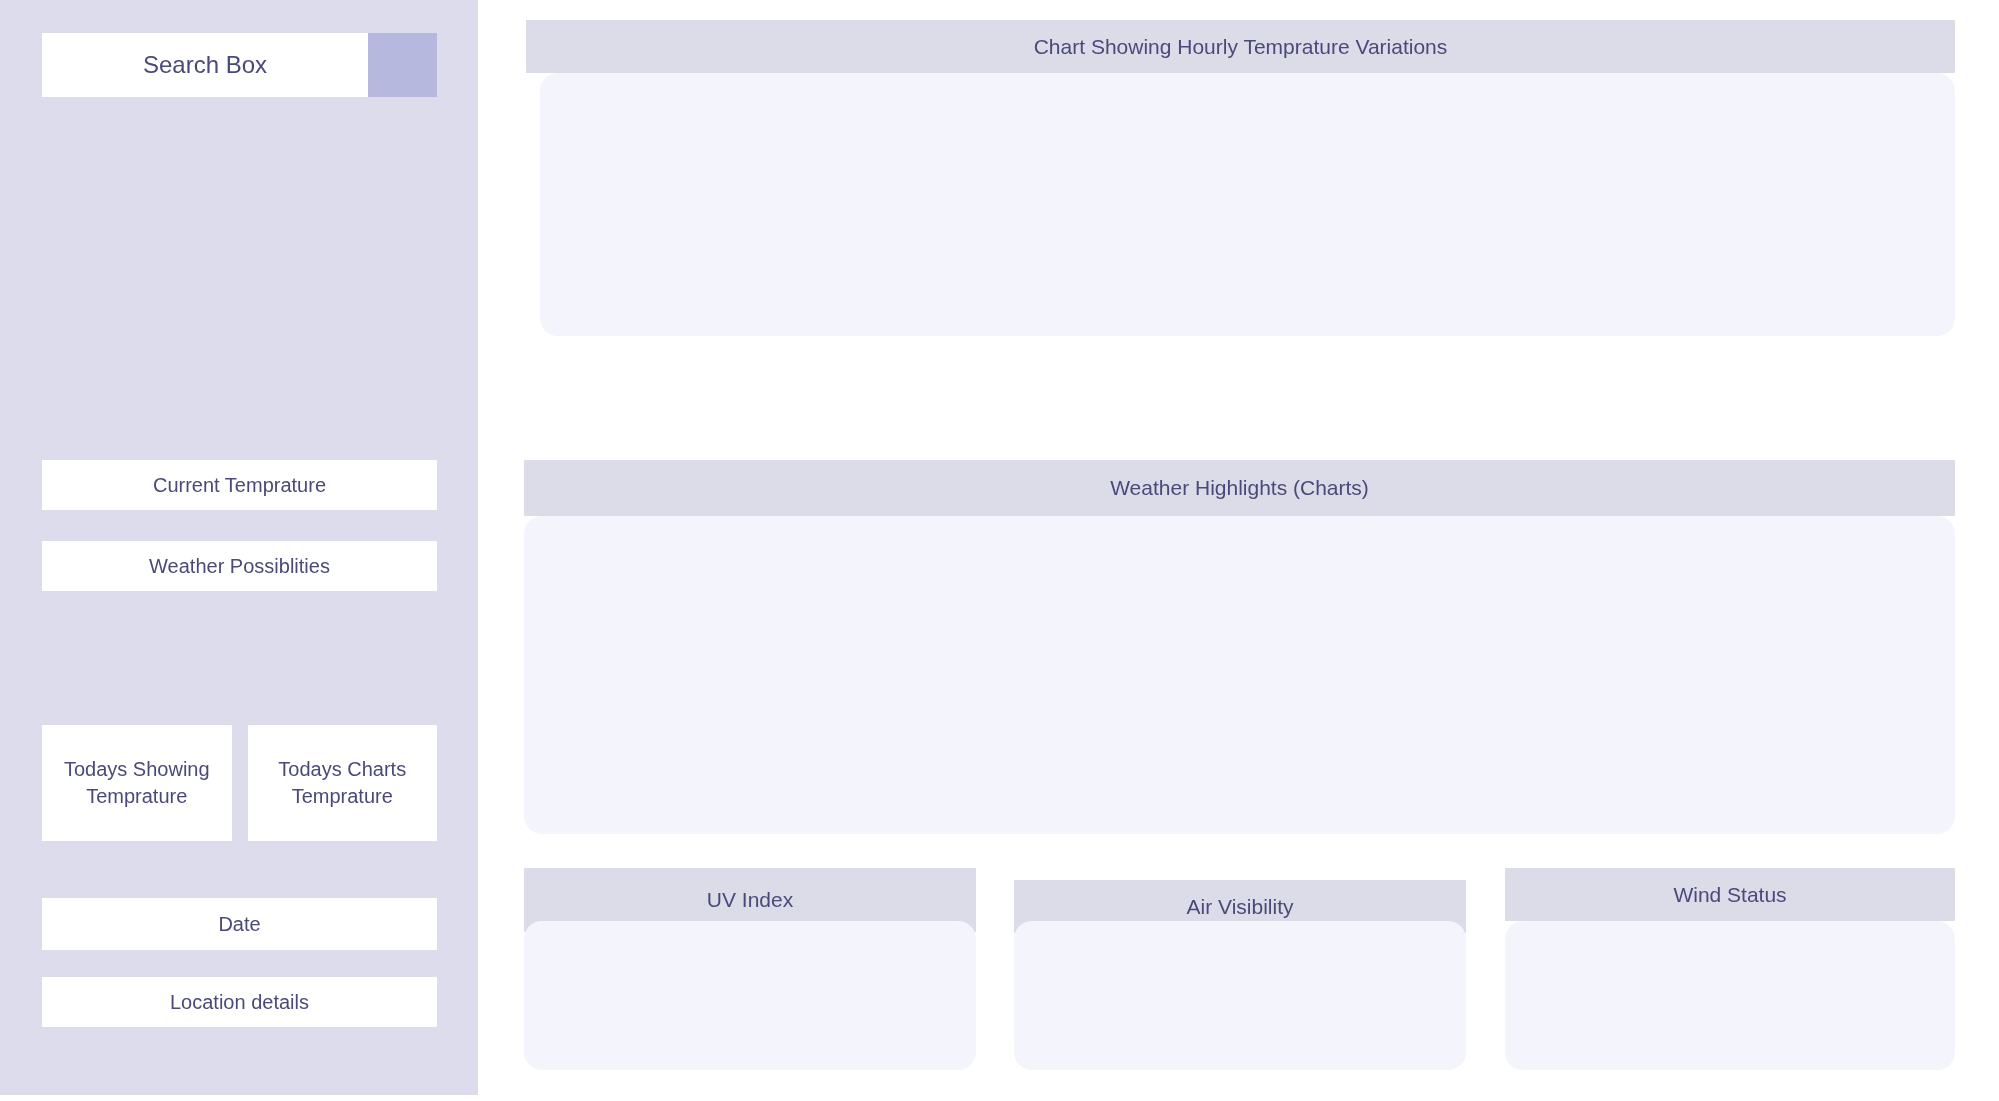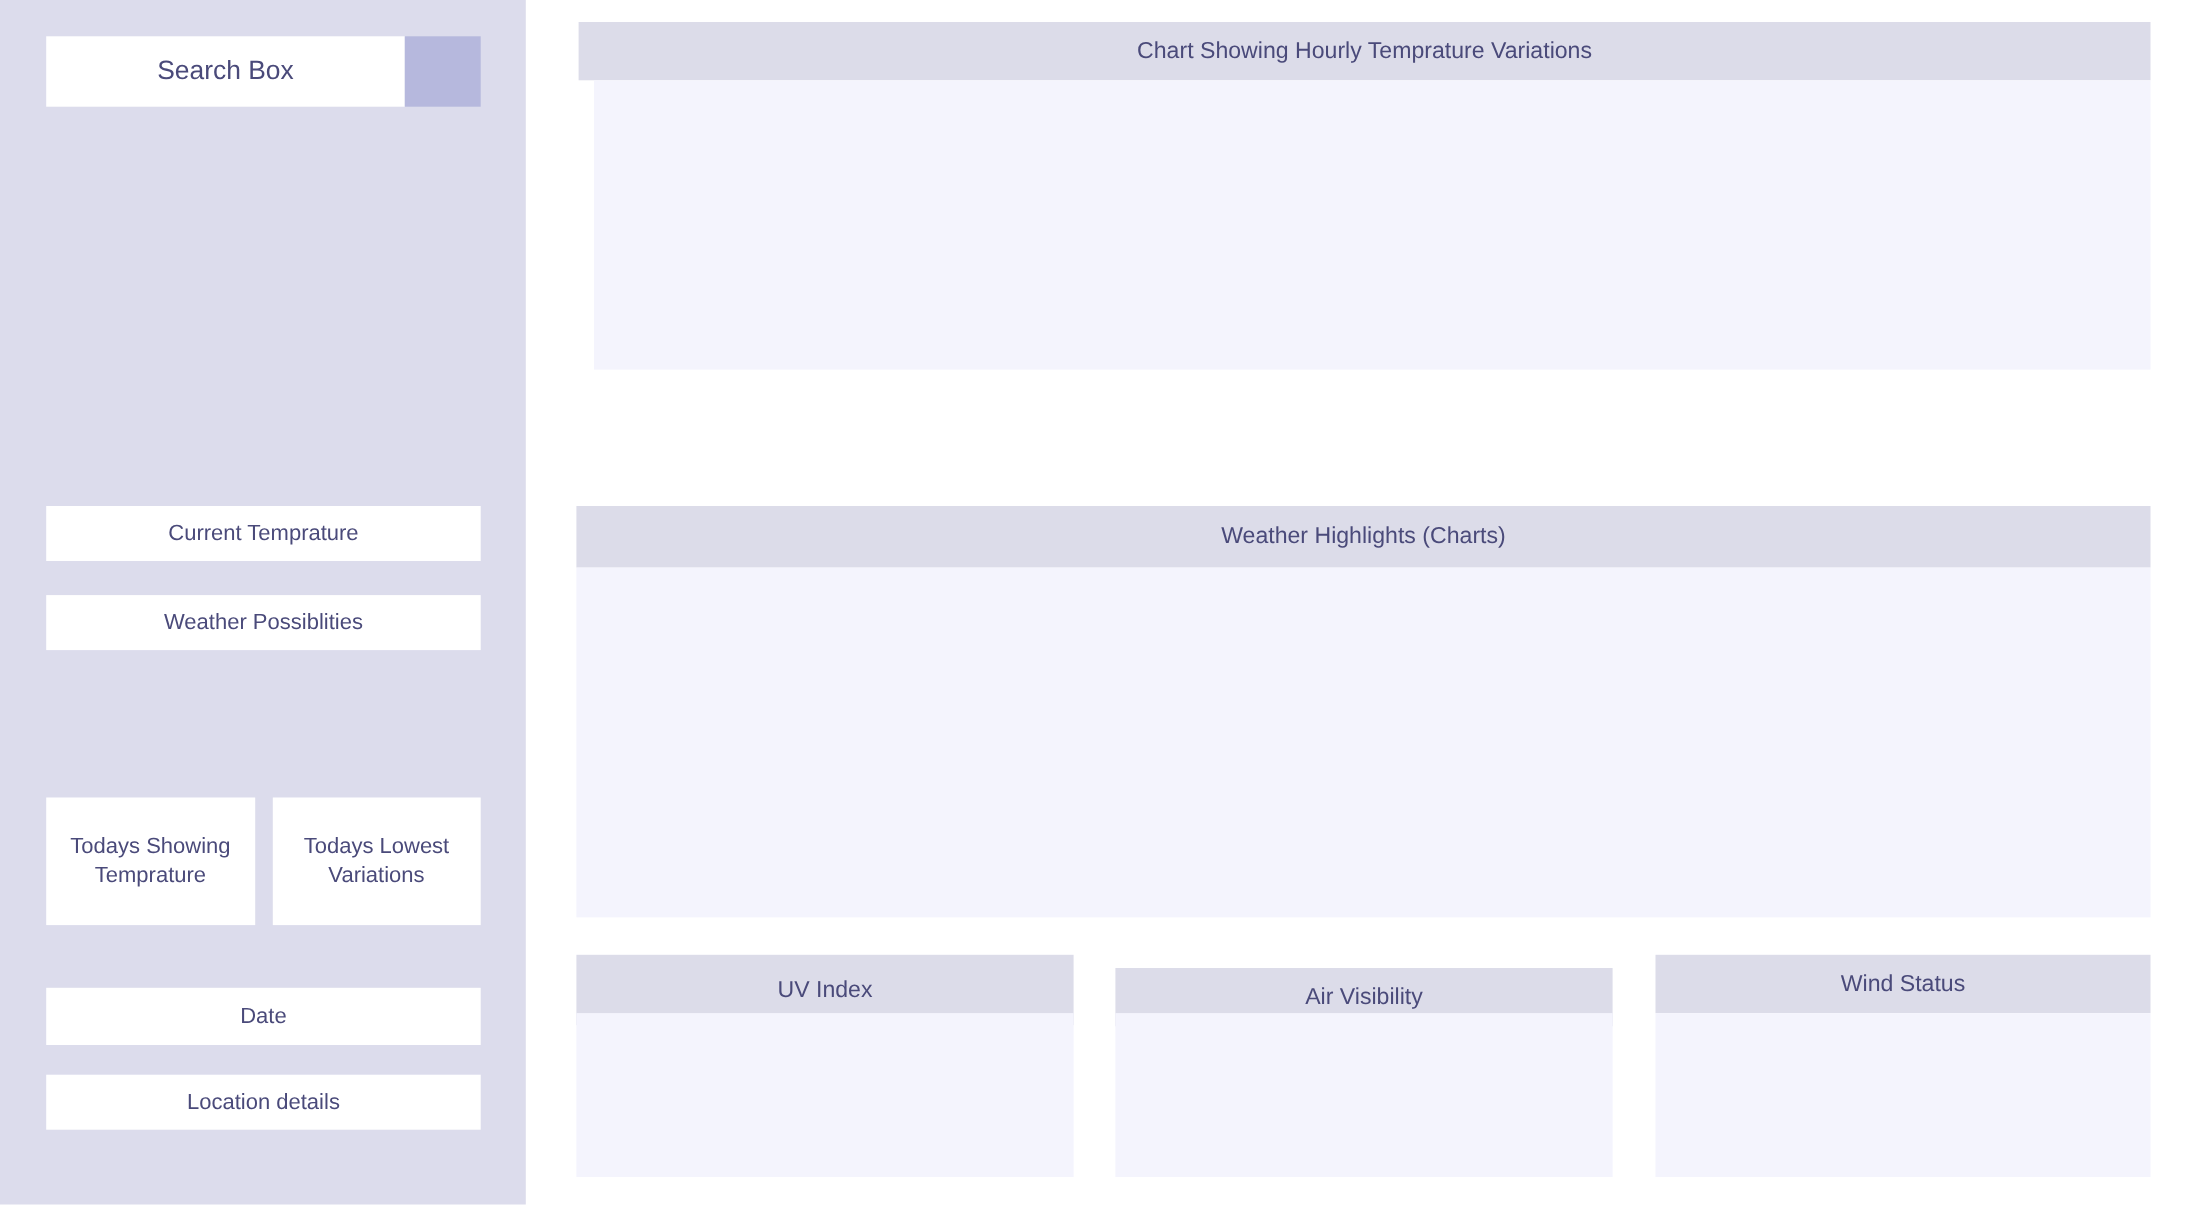--- a/index.html
+++ b/index.html
@@ -92,21 +92,21 @@
     display: flex;
     align-items: center;
     justify-content: center;
     text-align: center;
     font-size: 20px;
     color: #4a4a7a;
     line-height: 1.35;
     padding: 0 8px;
   }
 
-  .panel { position: absolute; }
+  .panel { position: absolute; border-radius: 18px; }
 
   .panel-head {
     background: #dcdce9;
     display: flex;
     align-items: center;
     justify-content: center;
     font-size: 21px;
     color: #4a4a7a;
     width: 100%;
     height: 100%;
@@ -151,21 +151,21 @@
 
   <div class="side-card card-possibilities">
     <span>Weather Possiblities</span>
   </div>
 
   <div class="temp-pair">
     <div class="temp-card">
       <span>Todays Showing Temprature</span>
     </div>
     <div class="temp-card">
-      <span>Todays Lowest Variations</span>
+      <span>Todays Charts Temprature</span>
     </div>
   </div>
 
   <div class="side-card card-date">
     <span>Date</span>
   </div>
 
   <div class="side-card card-location">
     <span>Location details</span>
   </div>

